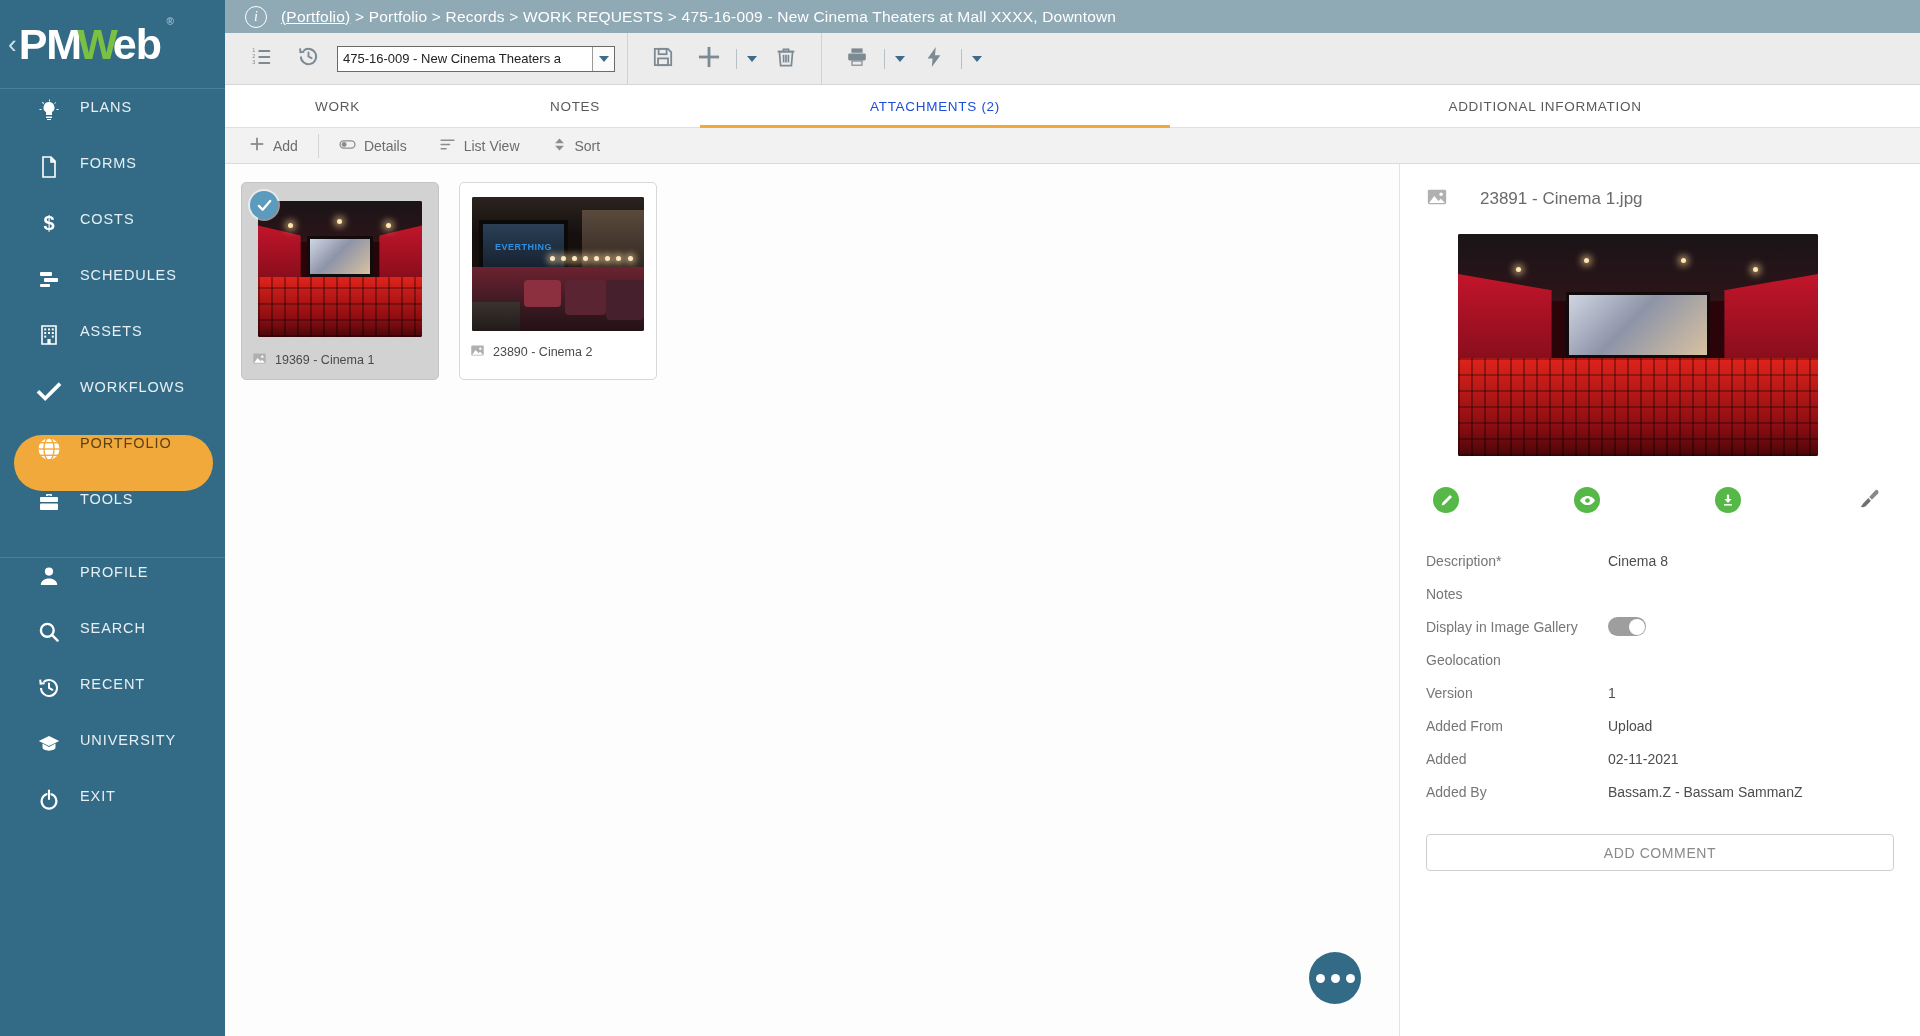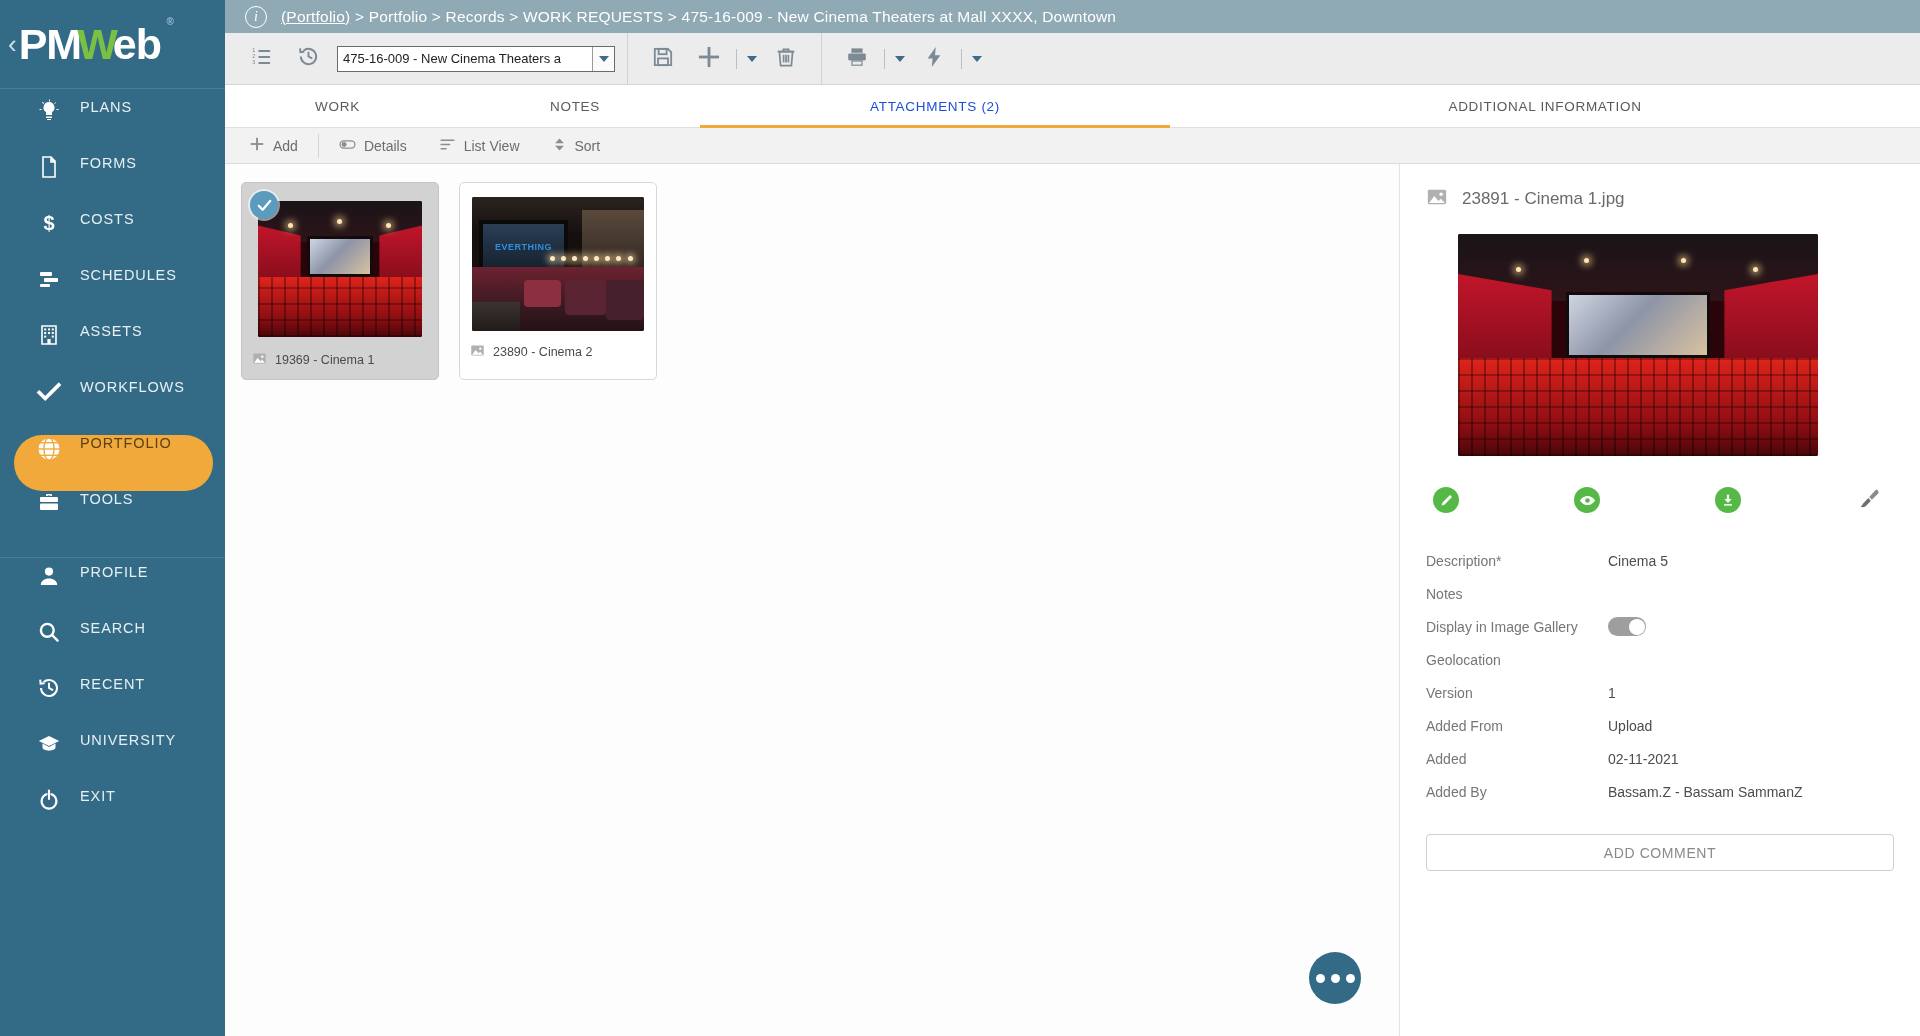--- a/index.html
+++ b/index.html
@@ -167,21 +167,21 @@
     background: #336b87; display: flex; align-items: center;
     justify-content: center; gap: 6px; cursor: pointer;
   }
   .fab i { width: 9px; height: 9px; border-radius: 50%; background: #fff; display:block; }
 
   
   .panel {
     width: 520px; min-width: 520px; background: #ffffff;
     padding: 22px 26px 0 26px; overflow: hidden;
   }
-  .p-head { display: flex; align-items: center; gap: 14px; margin-bottom: 22px; }
+  .p-head { display: flex; align-items: center; gap: 32px; margin-bottom: 22px; }
   .p-title { font-size: 17px; color: #6a6a6a; }
   .preview {
     width: 360px; height: 222px; margin: 0 auto 0 32px;
     border-radius: 2px; overflow: hidden; position: relative;
   }
   .actions {
     display: flex; align-items: center; margin: 30px 0 0 0;
     padding-left: 6px;
   }
   .act { width: 28px; height: 28px; display: flex; align-items: center; justify-content: center; cursor: pointer; }
@@ -750,21 +750,21 @@
                   <path d="M20.6 3.4c-.8-.8-1.9-.6-2.7.2l-6.2 6.9 2.8 2.8 6.3-6.2c.8-.8 1-1.9-.2-3.7z" fill="#8a8a8a"></path>
                   <path d="M10.8 11.6 5.6 17c-1.1 1.1-1.1 2.5-2.8 3.4 1.9 1.2 4.2.7 5.4-.5l5.2-5.4-2.6-2.9z" fill="#6f6f6f"></path>
                 </svg>
             </span>
           </div>
         </div>
 
         <div class="fields">
           <div class="frow">
             <span class="fl">Description*</span>
-            <span class="fv">Cinema 5</span>
+            <span class="fv">Cinema 8</span>
           </div>
           <div class="frow">
             <span class="fl">Notes</span>
             <span class="fv"></span>
           </div>
           <div class="frow">
             <span class="fl">Display in Image Gallery</span>
             <span class="toggle">
                 <i></i>
               </span>

